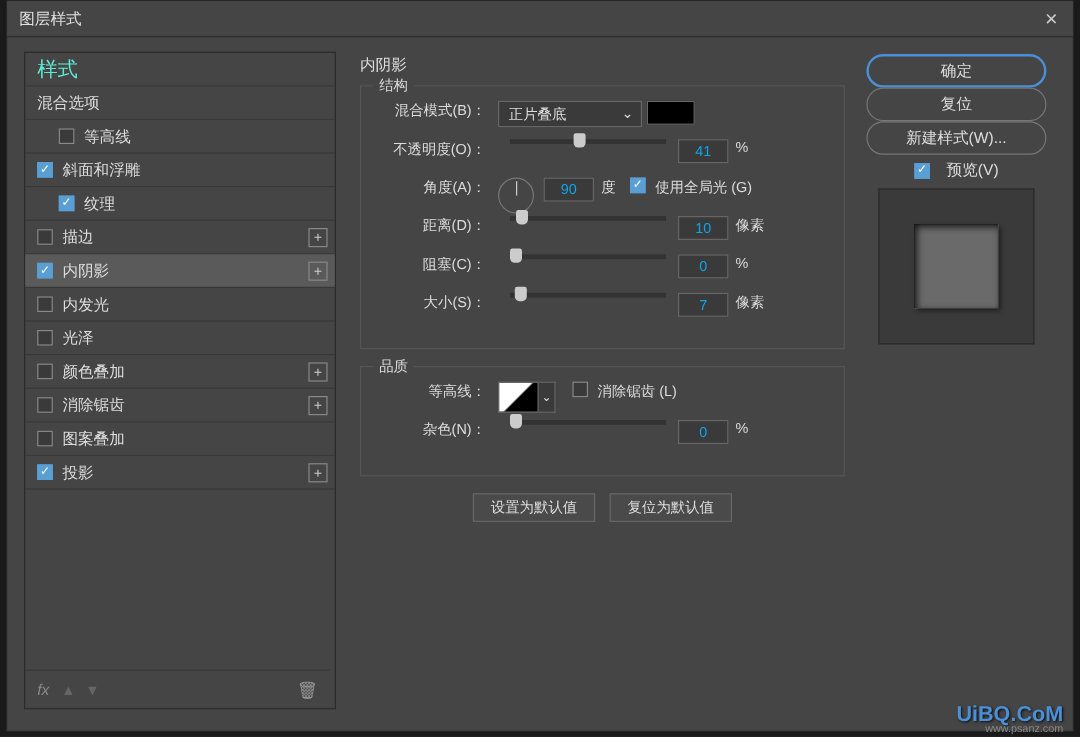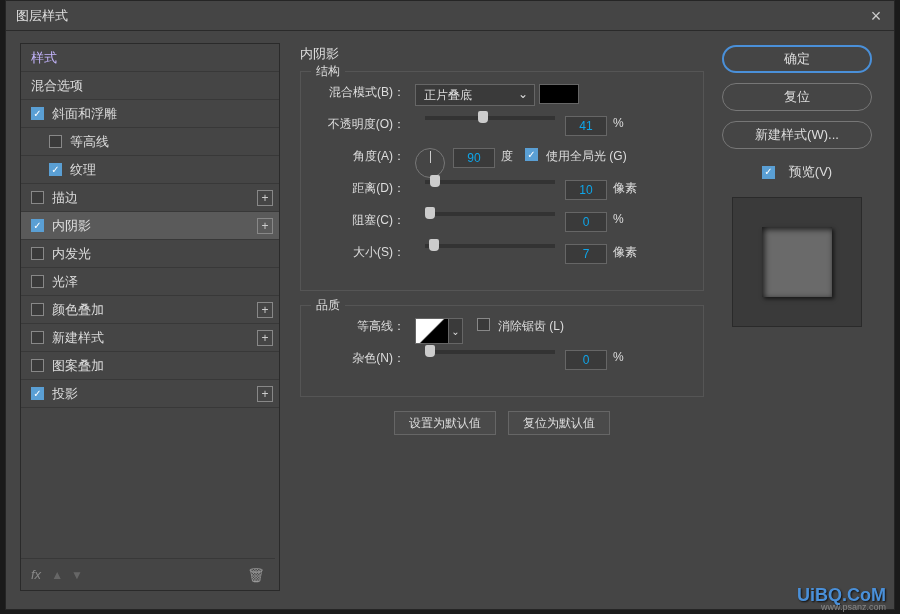--- a/index.html
+++ b/index.html
@@ -2,21 +2,21 @@
 <html><head>
 <meta charset="utf-8">
 <style>
 * { margin: 0; padding: 0; box-sizing: border-box; font-family: "Microsoft YaHei", sans-serif; }
 body { background: #1a1a1a; width: 900px; height: 614px; overflow: hidden; position: relative; }
 .dialog { position: absolute; left: 5px; top: 0; width: 890px; height: 610px; background: #454545; border: 1px solid #252525; }
 .titlebar { height: 30px; background: #454545; border-bottom: 1px solid #2a2a2a; display: flex; align-items: center; justify-content: space-between; padding: 0 10px; color: #e0e0e0; font-size: 13px; }
 .close-btn { width: 16px; height: 16px; color: #ccc; cursor: pointer; font-size: 18px; line-height: 16px; text-align: center; }
 .body { display: flex; height: 560px; }
 .left-panel { width: 260px; border: 1px solid #2a2a2a; margin: 12px 0 0 14px; background: #454545; position: relative; }
-.style-header { height: 28px; line-height: 28px; padding-left: 10px; color: #c4b5fd; font-size: 13px; border-bottom: 1px solid #383838; }
+.style-header { height: 28px; line-height: 28px; padding-left: 10px; color: #5eead4; font-size: 17px; border-bottom: 1px solid #383838; }
 .style-item { height: 28px; display: flex; align-items: center; padding: 0 6px 0 10px; color: #ddd; font-size: 13px; border-bottom: 1px solid #383838; justify-content: space-between; }
 .style-item.selected { background: #5a5a5a; }
 .style-item.indent { padding-left: 28px; }
 .ck { width: 13px; height: 13px; border: 1px solid #888; margin-right: 8px; display: inline-flex; align-items: center; justify-content: center; background: #3a3a3a; }
 .ck.on { background: #5a9fd4; border-color: #5a9fd4; }
 .ck.on::after { content: "✓"; color: white; font-size: 10px; line-height: 1; }
 .style-left { display: flex; align-items: center; }
 .plus-icon { width: 16px; height: 16px; border: 1px solid #888; display: flex; align-items: center; justify-content: center; color: #ccc; font-size: 12px; }
 .left-footer { position: absolute; bottom: 0; left: 0; right: 4px; height: 32px; border-top: 1px solid #383838; display: flex; align-items: center; justify-content: space-between; padding: 0 10px; color: #888; }
 .fx-icon { font-style: italic; font-size: 13px; }
@@ -35,21 +35,21 @@
 .slider { flex: 1; height: 4px; background: #333; position: relative; margin: 0 10px; max-width: 130px; }
 .slider-thumb { position: absolute; top: -5px; width: 10px; height: 12px; background: #ccc; border-radius: 2px 2px 4px 4px; }
 .num-input { width: 42px; height: 20px; background: #3a3a3a; border: 1px solid #666; color: #0ea5e9; text-align: center; font-size: 12px; margin-right: 6px; }
 .unit { font-size: 12px; }
 .angle-dial { width: 30px; height: 30px; border: 1px solid #777; border-radius: 50%; position: relative; margin-right: 8px; }
 .angle-dial::after { content: ""; position: absolute; width: 1px; height: 12px; background: #ccc; left: 50%; top: 2px; }
 .contour-swatch { width: 34px; height: 26px; background: linear-gradient(135deg, #fff 0%, #fff 48%, #000 52%, #000 100%); border: 1px solid #666; }
 .contour-dd { width: 14px; height: 26px; background: #3a3a3a; border: 1px solid #666; border-left: none; display: flex; align-items: center; justify-content: center; font-size: 10px; }
 .btn-row { display: flex; gap: 12px; justify-content: center; margin-top: 4px; }
 .flat-btn { height: 24px; padding: 0 14px; background: #4a4a4a; border: 1px solid #666; color: #ddd; font-size: 12px; display: inline-flex; align-items: center; }
-.right-panel { width: 180px; padding: 14px 18px 0 4px; display: flex; flex-direction: column; align-items: center; gap: 10px; }
+.right-panel { width: 180px; padding: 14px 18px 0 4px; display: flex; flex-direction: column; align-items: center; gap: 0; }
 .pill-btn { width: 150px; height: 28px; border-radius: 14px; background: #454545; border: 1px solid #777; color: #ddd; font-size: 13px; display: flex; align-items: center; justify-content: center; }
 .pill-btn.primary { border: 2px solid #4a90d9; }
 .preview-ck { display: flex; align-items: center; gap: 6px; color: #ddd; font-size: 13px; margin-top: 4px; }
 .preview-box { width: 130px; height: 130px; background: #3a3a3a; border: 1px solid #2a2a2a; margin-top: 6px; display: flex; align-items: center; justify-content: center; }
 .preview-inner { width: 70px; height: 70px; background: #6a6a6a; box-shadow: inset 2px 2px 6px rgba(0,0,0,0.8), 2px 2px 4px rgba(0,0,0,0.6); }
 .watermark { position: absolute; bottom: 8px; right: 14px; color: #4a90d9; font-size: 18px; font-weight: bold; font-family: Arial; text-shadow: 1px 1px 2px rgba(0,0,0,0.8); }
 .watermark2 { position: absolute; bottom: 2px; right: 14px; color: #888; font-size: 9px; }
 </style>
 </head>
 <body>
@@ -61,34 +61,34 @@
   </div>
   <div class="body">
     <div class="left-panel">
       <div class="style-header">样式</div>
       <div class="style-item">
         <div class="style-left">
             <span>混合选项</span>
           </div>
       </div>
       <div id="style-list">
+          <div class="style-item indent">
+            <div class="style-left">
+              <span class="ck"></span>
+              <span>等高线</span>
+            </div>
+          </div>
           <div class="style-item">
             <div class="style-left">
               <span class="ck on"></span>
               <span>斜面和浮雕</span>
             </div>
           </div>
           <div class="style-item indent">
             <div class="style-left">
-              <span class="ck"></span>
-              <span>等高线</span>
-            </div>
-          </div>
-          <div class="style-item indent">
-            <div class="style-left">
               <span class="ck on"></span>
               <span>纹理</span>
             </div>
           </div>
           <div class="style-item">
             <div class="style-left">
               <span class="ck"></span>
               <span>描边</span>
             </div>
             <span class="plus-icon">+</span>
@@ -115,21 +115,21 @@
           <div class="style-item">
             <div class="style-left">
               <span class="ck"></span>
               <span>颜色叠加</span>
             </div>
             <span class="plus-icon">+</span>
           </div>
           <div class="style-item">
             <div class="style-left">
               <span class="ck"></span>
-              <span>新建样式</span>
+              <span>消除锯齿</span>
             </div>
             <span class="plus-icon">+</span>
           </div>
           <div class="style-item">
             <div class="style-left">
               <span class="ck"></span>
               <span>图案叠加</span>
             </div>
           </div>
           <div class="style-item">

